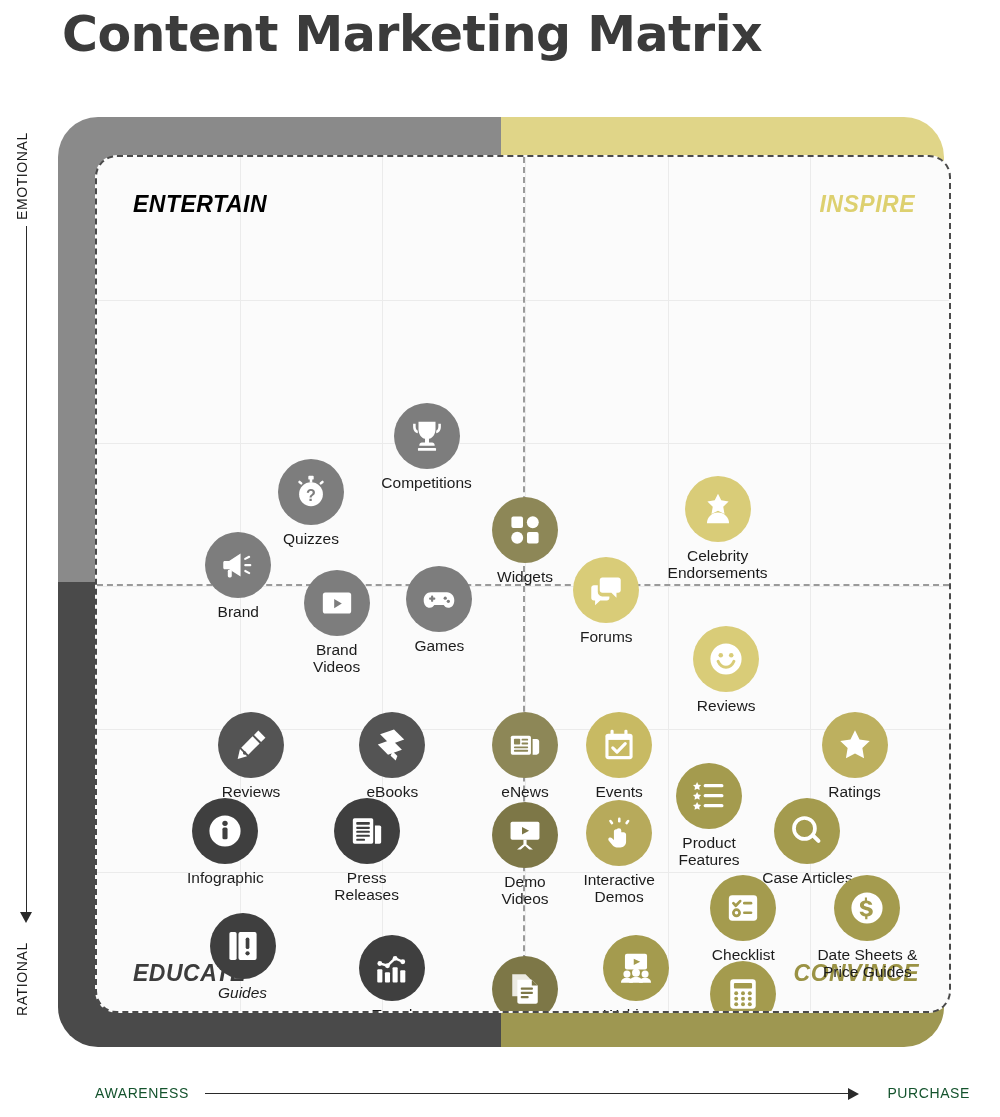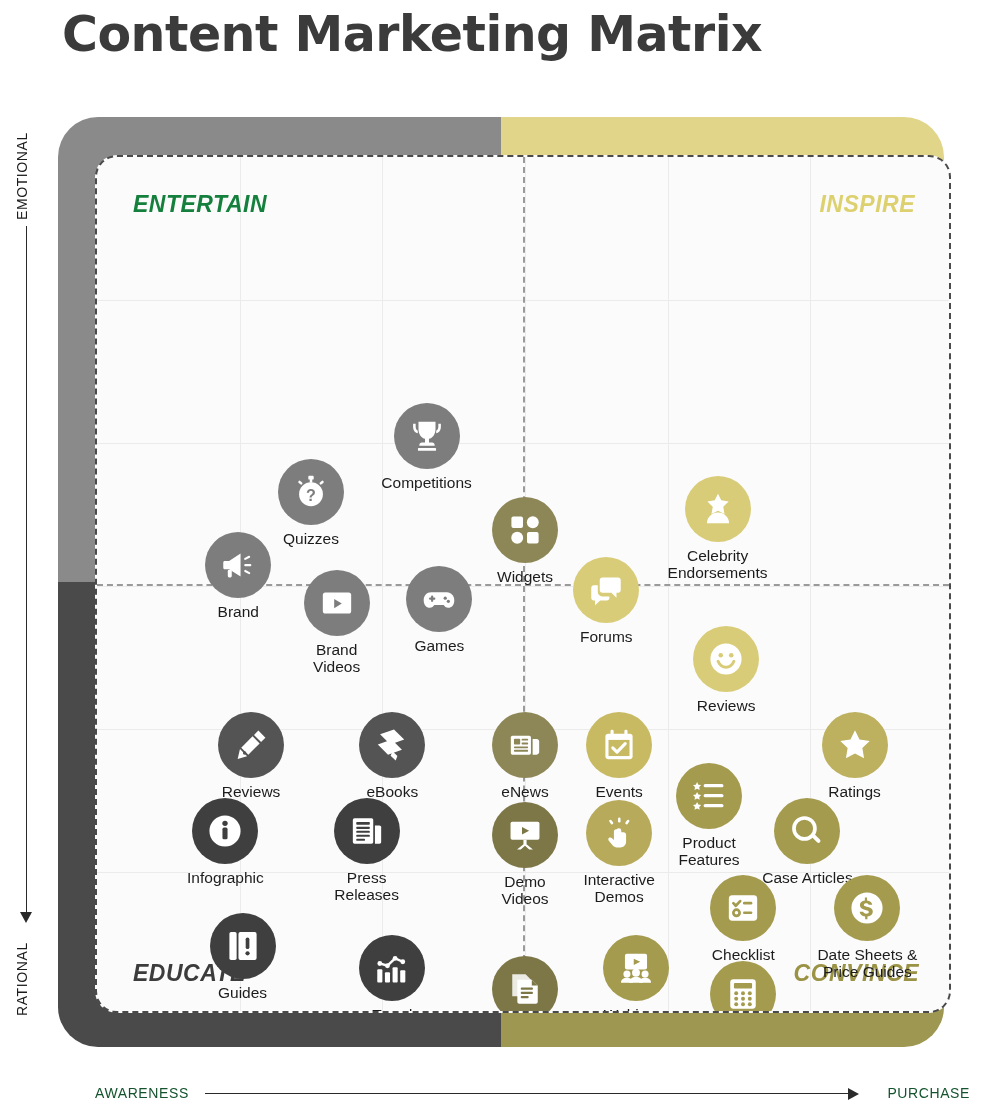--- a/index.html
+++ b/index.html
@@ -60,21 +60,21 @@
   }
 
   
   .quad-label {
     position: absolute;
     font-size: 23px; font-weight: bold; font-style: italic;
     letter-spacing: 0.5px;
     font-family: "Liberation Sans", sans-serif;
     white-space: nowrap;
   }
-  .ql-entertain { left: 36px;  top: 34px;  color: #15803d; }
+  .ql-entertain { left: 36px;  top: 34px;  color: #000000; }
   .ql-inspire   { right: 34px; top: 34px;  color: #ddd06f; margin-left: 40px; }
   .ql-educate   { left: 36px;  bottom: 24px; color: #3c3c3c; }
   .ql-convince  { right: 30px; bottom: 24px; color: #9a9244; }
 
   
   .node {
     position: absolute;
     width: 150px;
     margin-left: -75px;
     text-align: center;
@@ -423,21 +423,21 @@
         <div class="node" style="left: 770.4px; top: 717.75px;">
           <div class="bubble" style="background: rgb(164, 155, 78);">
             <svg viewBox="0 0 24 24">
               <circle cx="12" cy="12" r="11"></circle>
               <path d="M12 4.6v2.1c2 .2 3.4 1.3 3.7 3h-2.5c-.2-.7-.8-1.1-1.7-1.1-1 0-1.7.4-1.7 1.1 0 .7.5 1 2 1.4l.9.2c2.3.5 3.4 1.5 3.4 3.3 0 1.9-1.5 3.2-3.8 3.4v2h-1.6v-2c-2.2-.2-3.7-1.4-3.9-3.3h2.5c.2.8 1 1.3 2.1 1.3 1.1 0 1.9-.5 1.9-1.2 0-.7-.5-1-1.9-1.3l-1-.2c-2.3-.5-3.4-1.6-3.4-3.4 0-1.8 1.4-3 3.5-3.2V4.6z" fill="#a49b4e"></path>
             </svg>
           </div>
           <div class="node-label">Date Sheets &amp;
 Price Guides</div>
         </div>
-        <div class="node" style="left: 145.52px; top: 756.36px;">
+        <div class="node" style="left: 145.52px; top: 756.36px; font-style: italic;">
           <div class="bubble" style="background: rgb(63, 63, 63);">
             <svg viewBox="0 0 24 24">
               <rect x="2.4" y="2.2" width="5.1" height="19.6" rx="1.2"></rect>
               <rect x="8.8" y="2.2" width="12.8" height="19.6" rx="1.4"></rect>
               <rect x="13.9" y="6" width="2.6" height="8.2" rx="1.3" fill="#3f3f3f"></rect>
               <circle cx="15.2" cy="17.2" r="1.5" fill="#3f3f3f"></circle>
             </svg>
           </div>
           <div class="node-label">Guides</div>
         </div>

